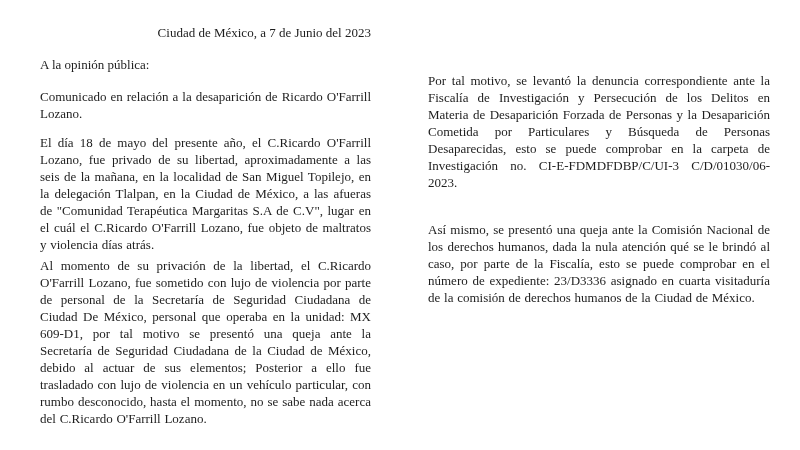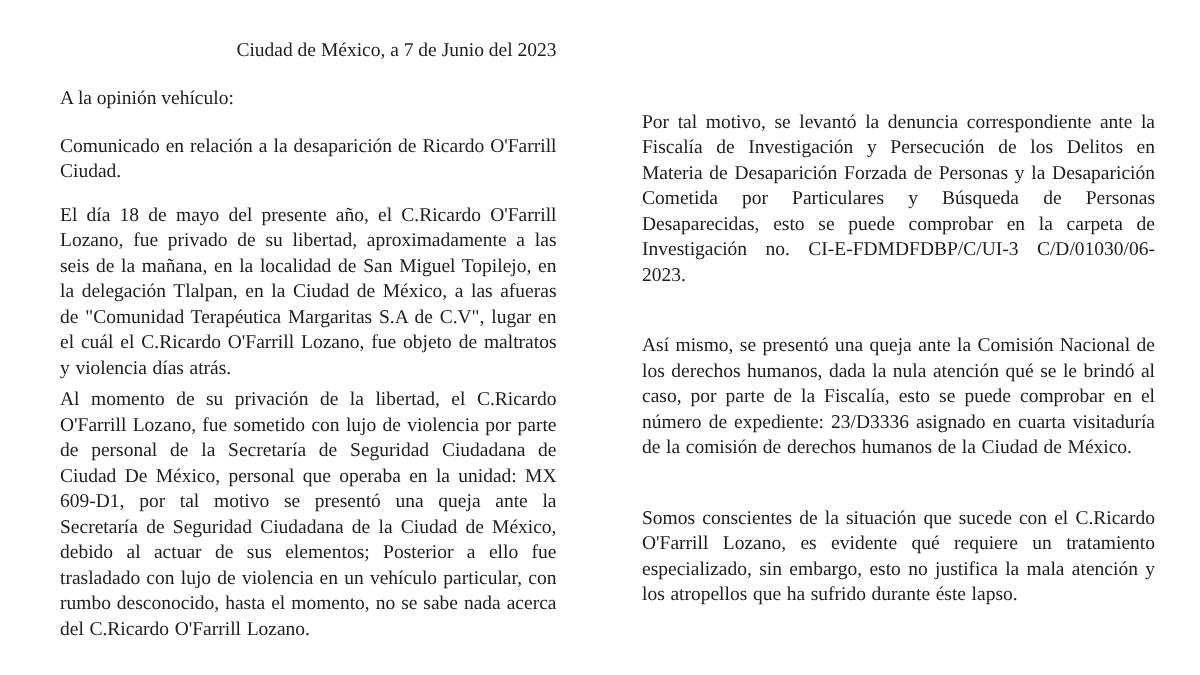--- a/index.html
+++ b/index.html
@@ -54,25 +54,24 @@
   .col-right p {
     margin-bottom: 30px;
   }
 </style>
 </head>
 <body>
 
 <div class="doc">
   <div class="col col-left">
     <div class="date-line">Ciudad de México, a 7 de Junio del 2023</div>
-    <div class="salutation">A la opinión vehículo:</div>
+    <div class="salutation">A la opinión pública:</div>
     <div class="para-list">
-        <p>Comunicado en relación a la desaparición de Ricardo O'Farrill Ciudad.</p>
+        <p>Comunicado en relación a la desaparición de Ricardo O'Farrill Lozano.</p>
         <p>El día 18 de mayo del presente año, el C.Ricardo O'Farrill Lozano, fue privado de su libertad, aproximadamente a las seis de la mañana, en la localidad de San Miguel Topilejo, en la delegación Tlalpan, en la Ciudad de México, a las afueras de "Comunidad Terapéutica Margaritas S.A de C.V", lugar en el cuál el C.Ricardo O'Farrill Lozano, fue objeto de maltratos y violencia días atrás.</p>
         <p>Al momento de su privación de la libertad, el C.Ricardo O'Farrill Lozano, fue sometido con lujo de violencia por parte de personal de la Secretaría de Seguridad Ciudadana de Ciudad De México, personal que operaba en la unidad: MX 609-D1, por tal motivo se presentó una queja ante la Secretaría de Seguridad Ciudadana de la Ciudad de México, debido al actuar de sus elementos; Posterior a ello fue trasladado con lujo de violencia en un vehículo particular, con rumbo desconocido, hasta el momento, no se sabe nada acerca del C.Ricardo O'Farrill Lozano.</p>
       </div>
   </div>
   <div class="col col-right para-list">
       <p>Por tal motivo, se levantó la denuncia correspondiente ante la Fiscalía de Investigación y Persecución de los Delitos en Materia de Desaparición Forzada de Personas y la Desaparición Cometida por Particulares y Búsqueda de Personas Desaparecidas, esto se puede comprobar en la carpeta de Investigación no. CI-E-FDMDFDBP/C/UI-3 C/D/01030/06-2023.</p>
       <p>Así mismo, se presentó una queja ante la Comisión Nacional de los derechos humanos, dada la nula atención qué se le brindó al caso, por parte de la Fiscalía, esto se puede comprobar en el número de expediente: 23/D3336 asignado en cuarta visitaduría de la comisión de derechos humanos de la Ciudad de México.</p>
-      <p>Somos conscientes de la situación que sucede con el C.Ricardo O'Farrill Lozano, es evidente qué requiere un tratamiento especializado, sin embargo, esto no justifica la mala atención y los atropellos que ha sufrido durante éste lapso.</p>
     </div>
 </div>
 
 </body></html>

